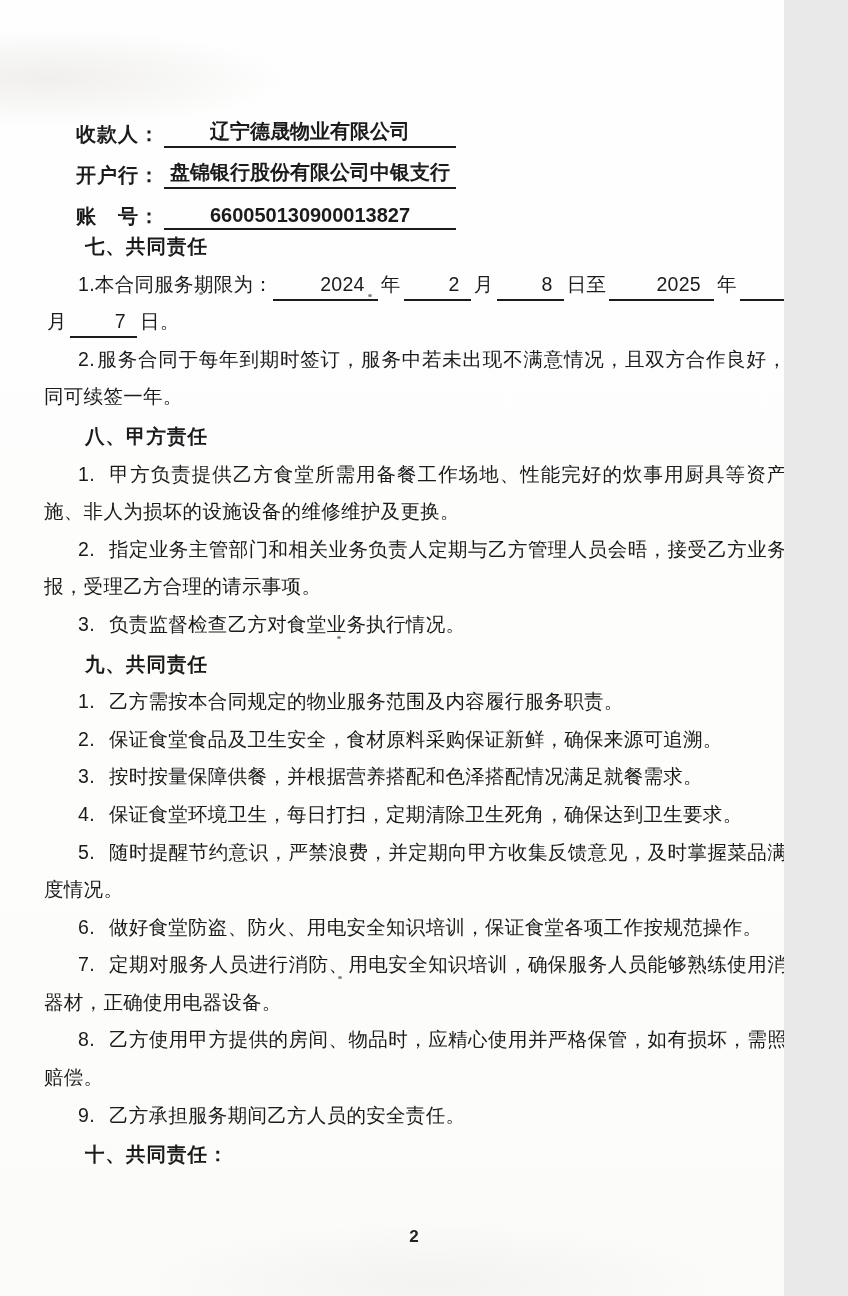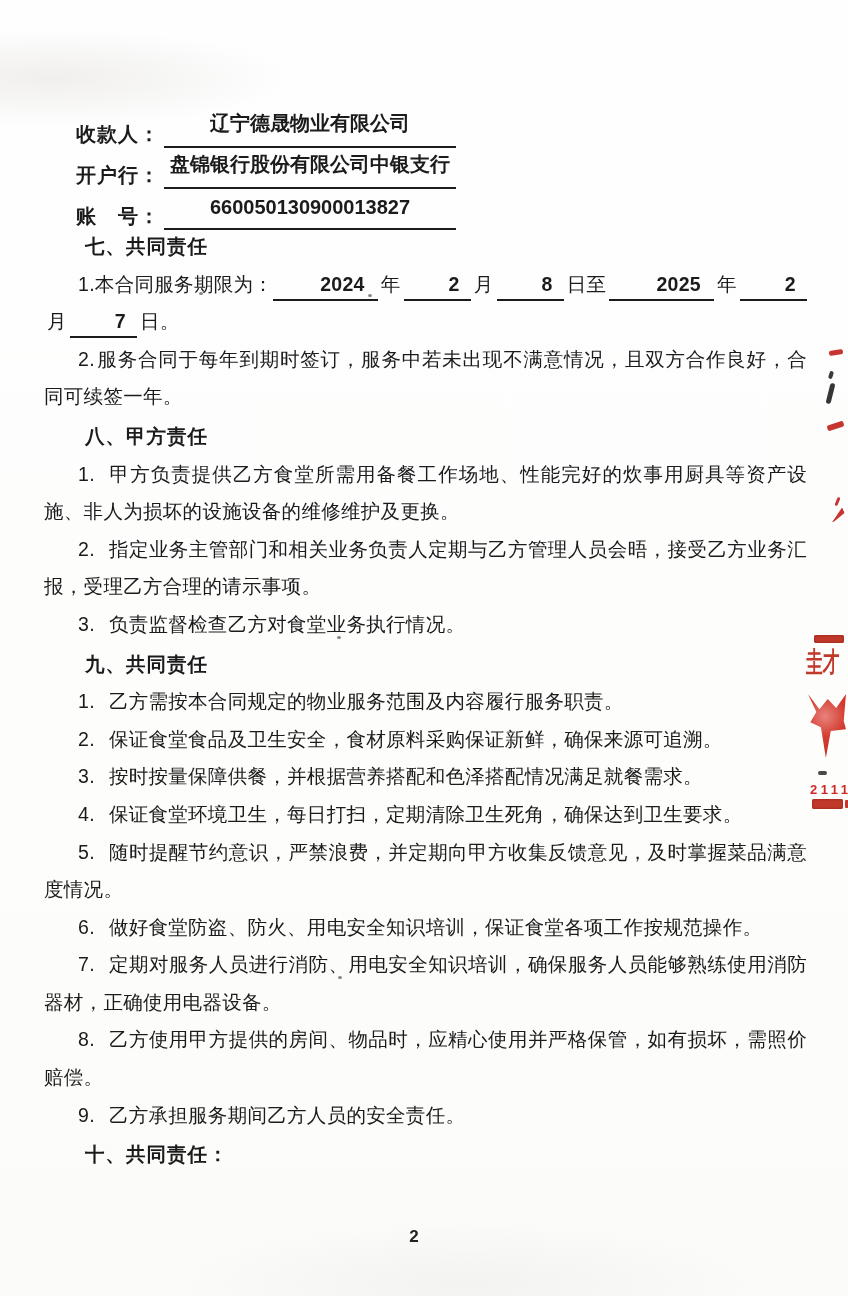--- a/index.html
+++ b/index.html
@@ -2,49 +2,49 @@
 <html><head>
 <meta charset="utf-8">
 <style>
   html,body{margin:0;padding:0;}
   body{
     width:848px;height:1296px;overflow:hidden;
     font-family:"Liberation Sans","DejaVu Sans",sans-serif;
     background:#e9e9e9;
   }
   .doc{
-    position:relative;width:848px;height:1296px;overflow:hidden;
+    position:relative;width:784px;height:1296px;overflow:hidden;
     background:
       radial-gradient(ellipse 340px 70px at 6% 6%, rgba(178,172,163,.18), transparent 70%),
       radial-gradient(ellipse 420px 90px at 55% 99%, rgba(195,192,185,.14), transparent 70%),
       linear-gradient(180deg,#fefefe 0%,#fdfdfc 60%,#fbfbfa 100%);
     color:#1b1b1b;
   }
   
   .bank{position:absolute;top:107px;left:76px;}
   .bank-row{height:41px;display:flex;align-items:flex-end;font-size:20px;font-weight:700;}
   .bank-label{white-space:pre;letter-spacing:1px;}
   .bank-line{
     display:inline-block;width:292px;margin-left:4px;
     border-bottom:2.5px solid #1c1c1c;text-align:center;
-    font-weight:700;padding-bottom:9px;white-space:nowrap;
+    font-weight:700;padding-bottom:1px;white-space:nowrap;
   }
   
   .content{
     position:absolute;top:226px;left:44px;width:763px;
     font-size:19.5px;line-height:37.6px;text-align:justify;
     letter-spacing:.3px;
   }
   .content p{margin:0;text-indent:34px;}
   .content p.heading{font-weight:700;text-indent:41px;margin-top:2px;letter-spacing:1px;}
   .num{padding-right:14px;}
   .num.tight{padding-right:2px;}
   .uf{
     display:inline-block;border-bottom:2.5px solid #1c1c1c;
-    padding:0 11px;font-weight:700;line-height:30px;
+    padding:0 11px;font-weight:400;line-height:30px;
   }
   .uf.wide{padding:0 13px;}
   .sep{margin:0 3px;}
   
   .pagenum{
     position:absolute;top:1227px;left:399px;width:30px;
     font-size:17px;font-weight:700;text-align:center;color:#222;
   }
   
   .stamp *{position:absolute;}

